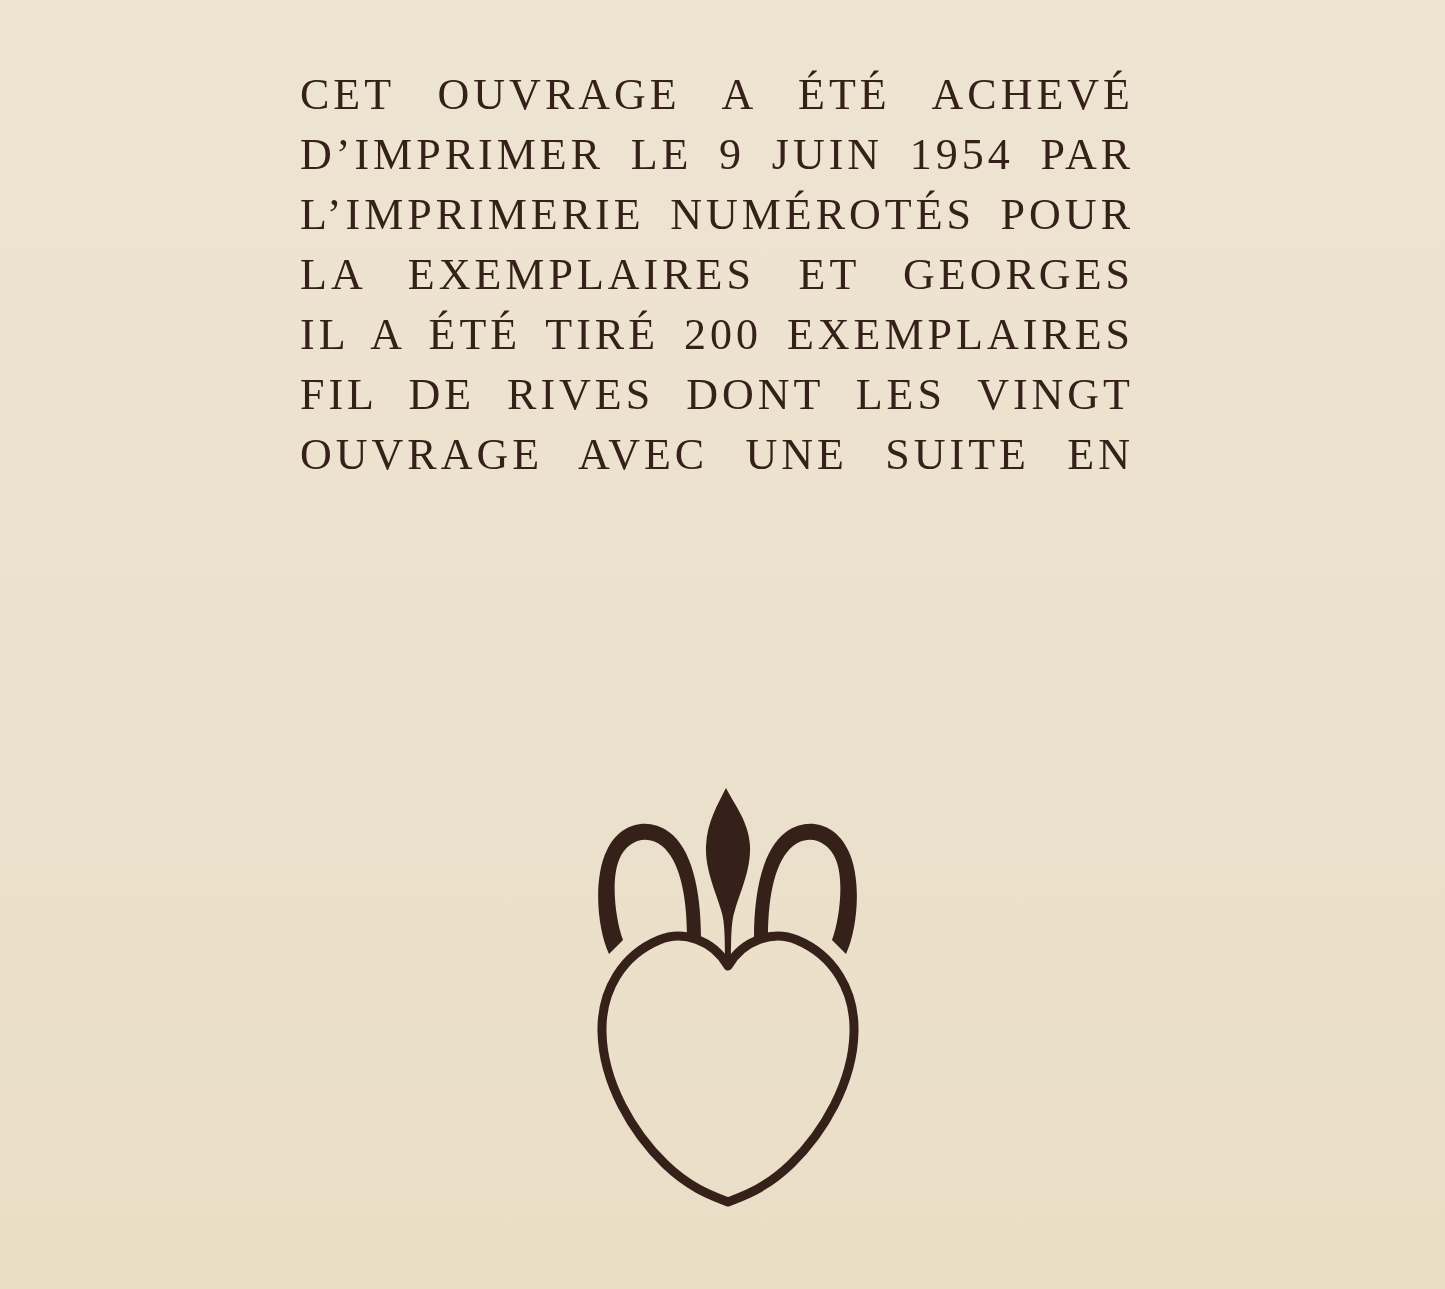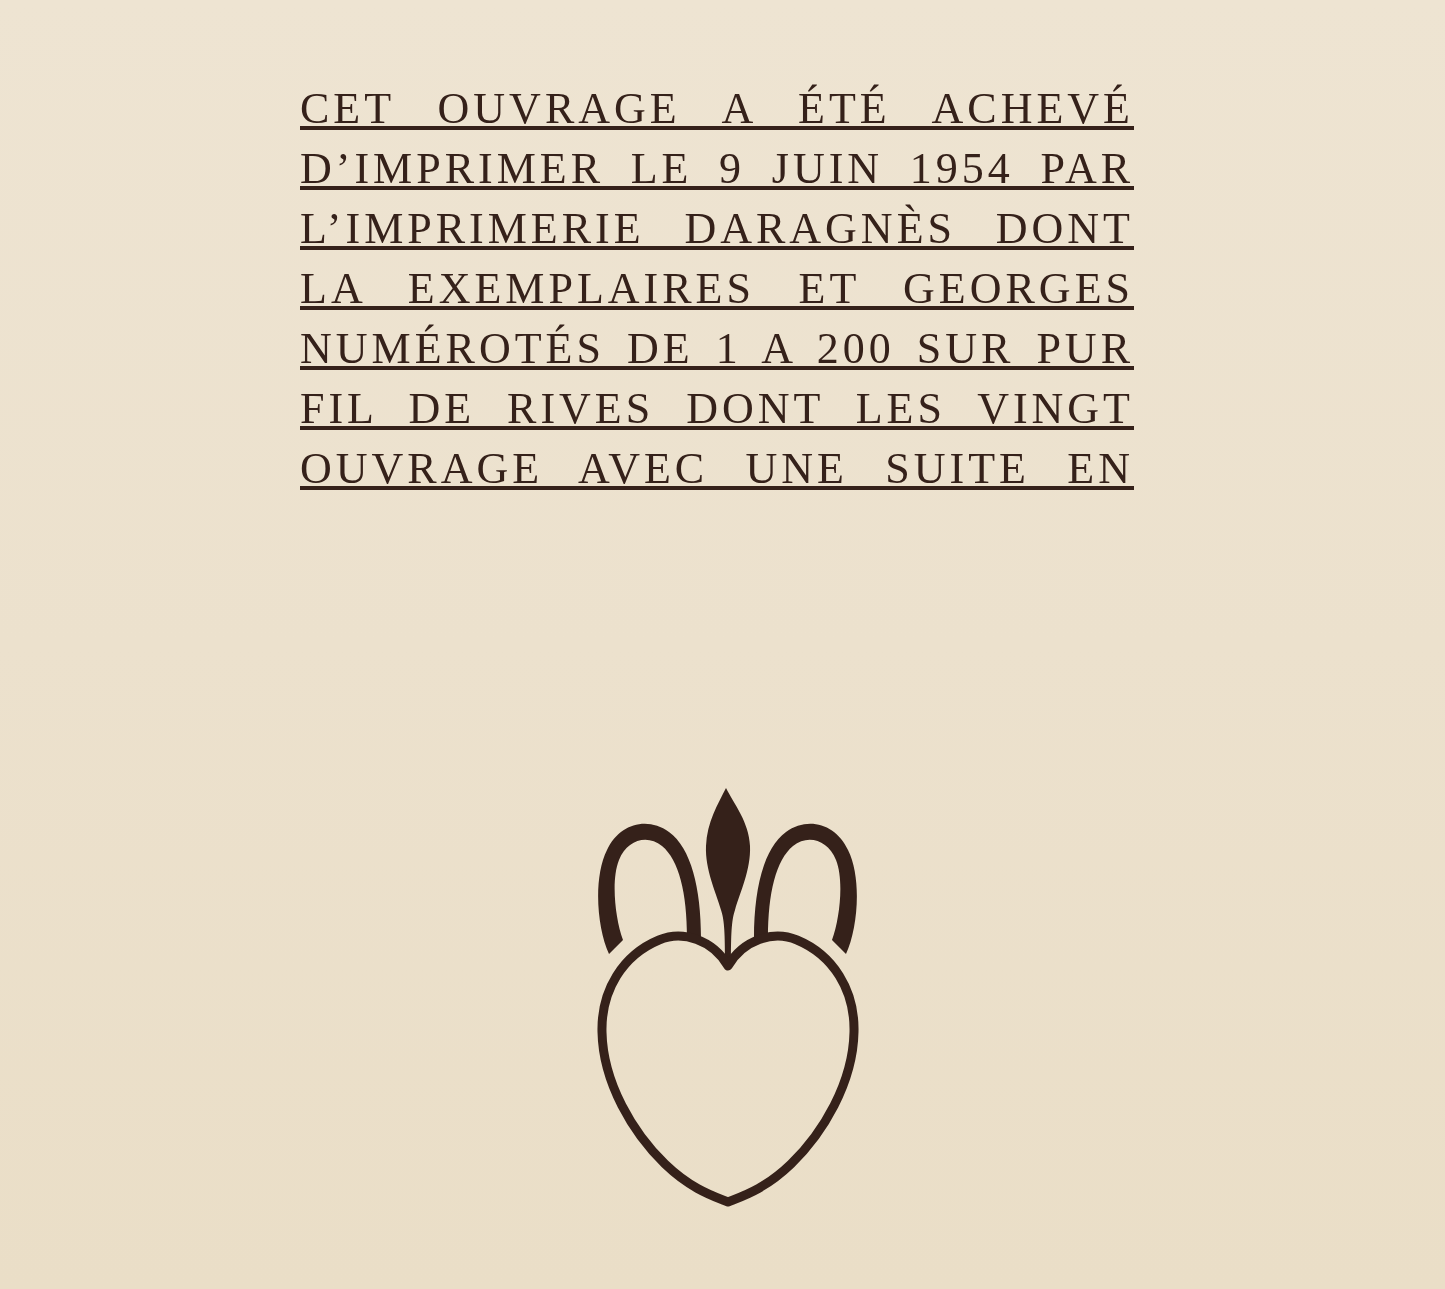--- a/index.html
+++ b/index.html
@@ -7,24 +7,23 @@
     position: relative;
     width: 1445px;
     height: 1289px;
     background: linear-gradient(180deg, #eee4d2 0%, #ece1cd 50%, #eadec7 100%);
     overflow: hidden;
     font-family: "Liberation Serif", "DejaVu Serif", serif;
   }
   .colophon {
     position: absolute;
     left: 300px;
-    top: 79px;
+    top: 65px;
     width: 834px;
     color: #35211a;
-    text-decoration: underline;
   }
   .colophon .line {
     font-size: 44px;
     line-height: 60px;
     letter-spacing: 4px;
     text-align: justify;
     text-align-last: justify;
     white-space: normal;
   }
   .mark {
@@ -36,23 +35,23 @@
   }
 </style>
 </head>
 <body>
 
 <div class="page">
 
   <div class="colophon">
     <div class="line">CET OUVRAGE A ÉTÉ ACHEVÉ</div>
     <div class="line">D’IMPRIMER LE 9 JUIN 1954 PAR</div>
-    <div class="line">L’IMPRIMERIE DARAGNÈS DONT</div>
+    <div class="line">L’IMPRIMERIE NUMÉROTÉS POUR</div>
     <div class="line">LA EXEMPLAIRES ET GEORGES</div>
-    <div class="line">NUMÉROTÉS DE 1 A 200 SUR PUR</div>
+    <div class="line">IL A ÉTÉ TIRÉ 200 EXEMPLAIRES</div>
     <div class="line">FIL DE RIVES DONT LES VINGT</div>
     <div class="line">OUVRAGE AVEC UNE SUITE EN</div>
   </div>
 
   <svg class="mark" viewBox="0 0 265 420" xmlns="http://www.w3.org/2000/svg" aria-hidden="true">
 
     <path d="M 14 166
              C 2 140, -2 90, 12 62
              C 24 36, 52 28, 74 44
              C 96 60, 106 100, 106 150

